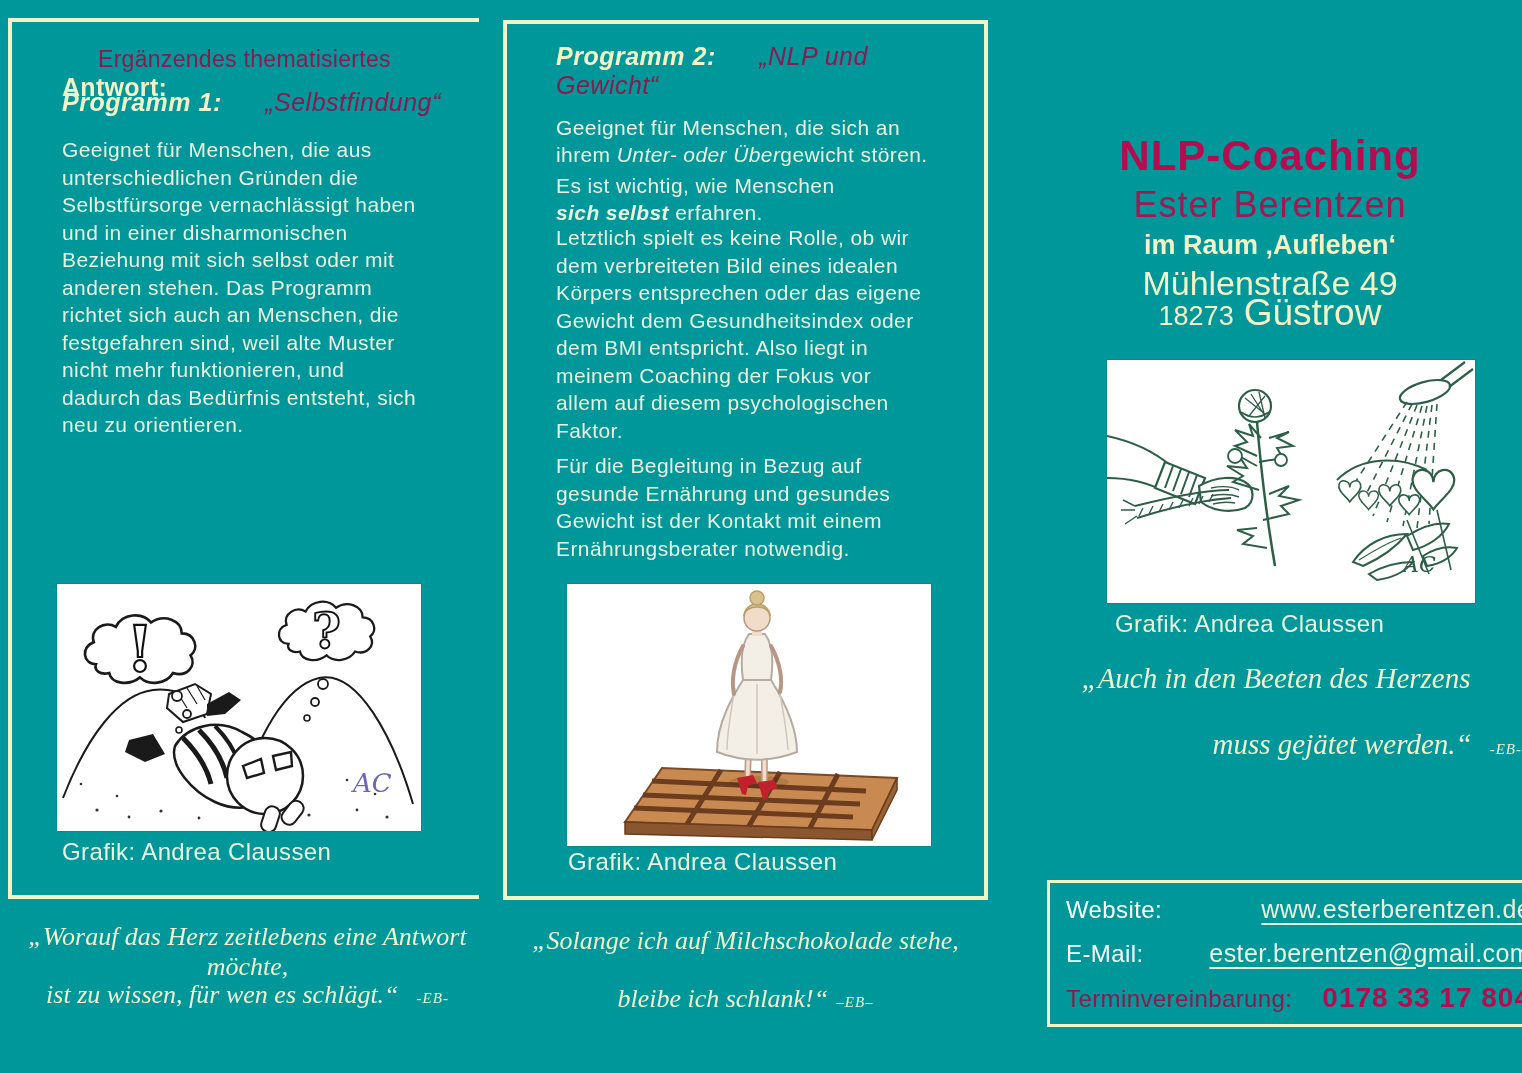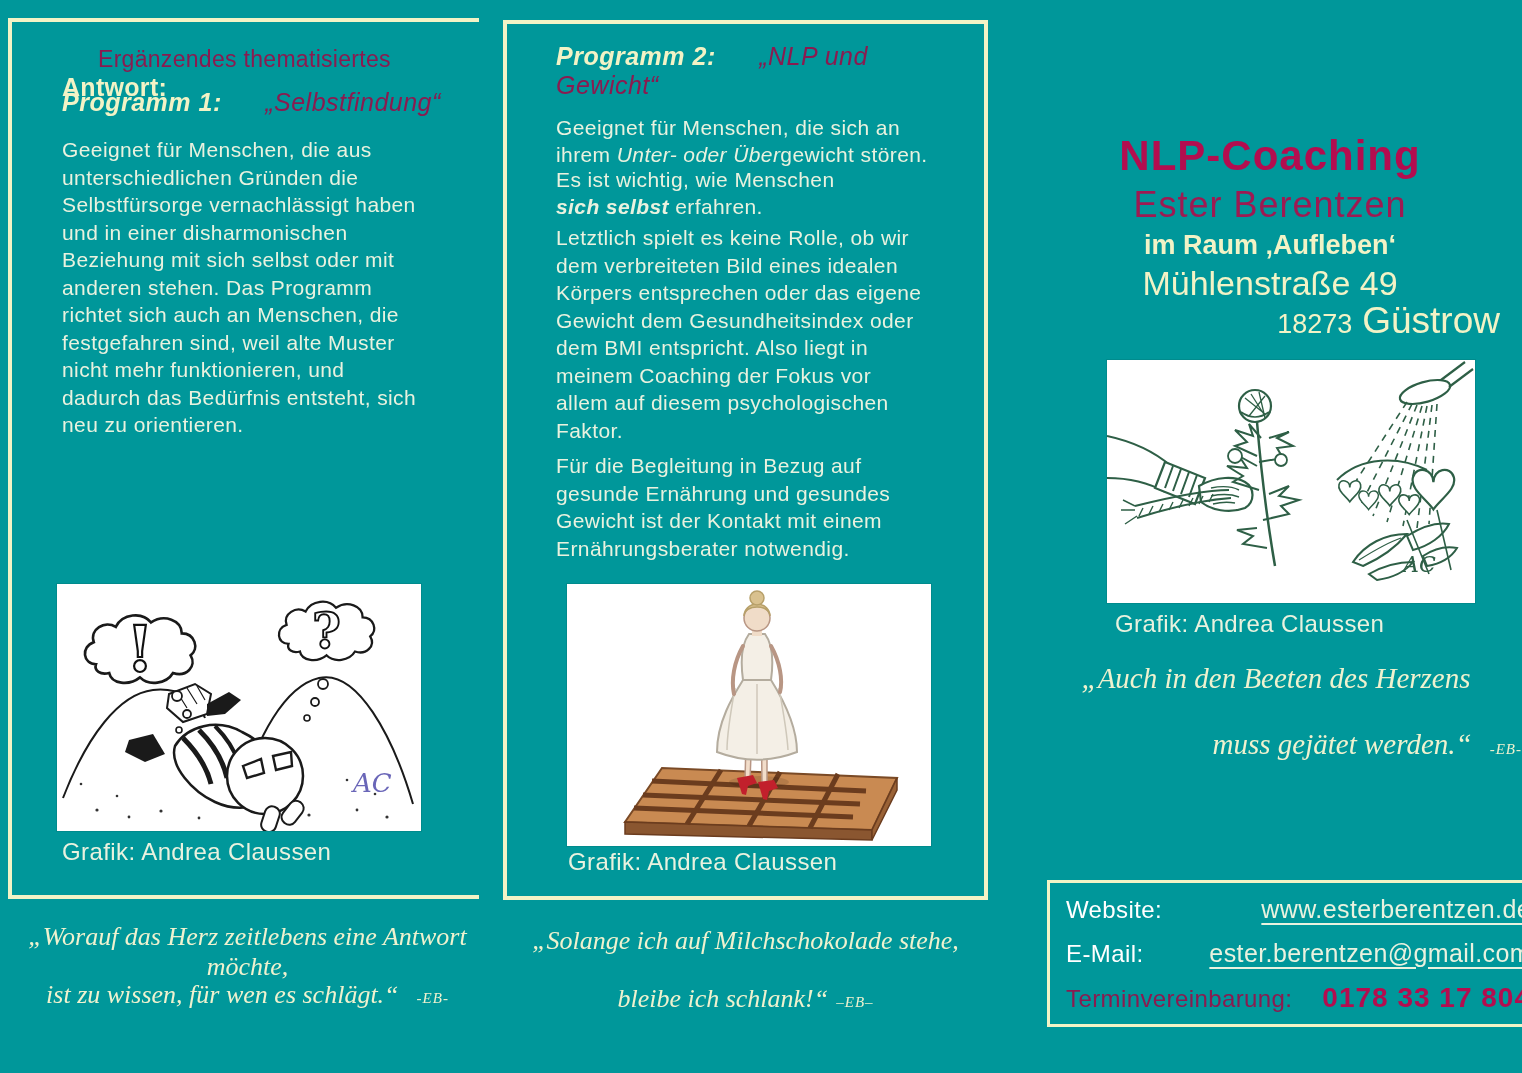--- a/index.html
+++ b/index.html
@@ -148,21 +148,21 @@
 
 <div class="abs" style="left:556px;top:42px;width:420px;">
   <span class="prog-label cream">Programm 2: </span><span class="prog-title maroon">„NLP und Gewicht“</span>
 </div>
 
 <div class="abs para pre bodytxt" style="left:556px;top:86px;">
   <span>Geeignet für Menschen, die sich an
 ihrem </span><span style="font-style:italic">Unter- oder Über</span><span>gewicht stören.</span>
 </div>
 
-<div class="abs para pre bodytxt" style="left:556px;top:138px;">
+<div class="abs para pre bodytxt" style="left:556px;top:144px;">
   <span>Es ist wichtig, wie Menschen
 </span><span style="font-style:italic;font-weight:bold">sich selbst</span><span> erfahren.</span>
 </div>
 
 <div class="abs para pre bodytxt" style="left:556px;top:224px;">Letztlich spielt es keine Rolle, ob wir
 dem verbreiteten Bild eines idealen
 Körpers entsprechen oder das eigene
 Gewicht dem Gesundheitsindex oder
 dem BMI entspricht. Also liegt in
 meinem Coaching der Fokus vor
@@ -212,21 +212,21 @@
 
 <div class="abs quote" style="left:503px;top:926px;width:485px;font-size:26px;">„Solange ich auf Milchschokolade stehe,</div>
 <div class="abs quote" style="left:503px;top:984px;width:485px;font-size:26px;">
   <span>bleibe ich schlank!“</span><span class="q-small" style="margin-left:8px;">–EB–</span>
 </div>
 
 <div class="abs r-center nlp-title crimson" style="left:1040px;top:132px;width:460px;">NLP-Coaching</div>
 <div class="abs r-center person" style="left:1040px;top:184px;width:460px;text-align:center;">Ester Berentzen</div>
 <div class="abs r-center room cream" style="left:1040px;top:230px;width:460px;">im Raum ‚Aufleben‘</div>
 <div class="abs r-center street cream" style="left:1040px;top:264px;width:460px;">Mühlenstraße 49</div>
-<div class="abs r-center cream" style="left:1040px;top:300px;width:460px;text-align:right;">
+<div class="abs r-center cream" style="left:1040px;top:292px;width:460px;">
   <span class="postal">18273</span><span class="city">Güstrow</span>
 </div>
 
 <div class="abs imgbox" style="left:1107px;top:360px;width:368px;height:243px;">
   <svg viewBox="0 0 368 243" width="368" height="243">
     <g stroke="#2e5f46" fill="none" stroke-width="2">
 
       <path d="M0,76 C28,82 50,94 64,106"></path>
       <path d="M0,118 C24,118 44,124 58,132"></path>
       <path d="M58,102 L98,118 L88,144 L48,128 Z" fill="#fff" stroke-width="2.2"></path>

